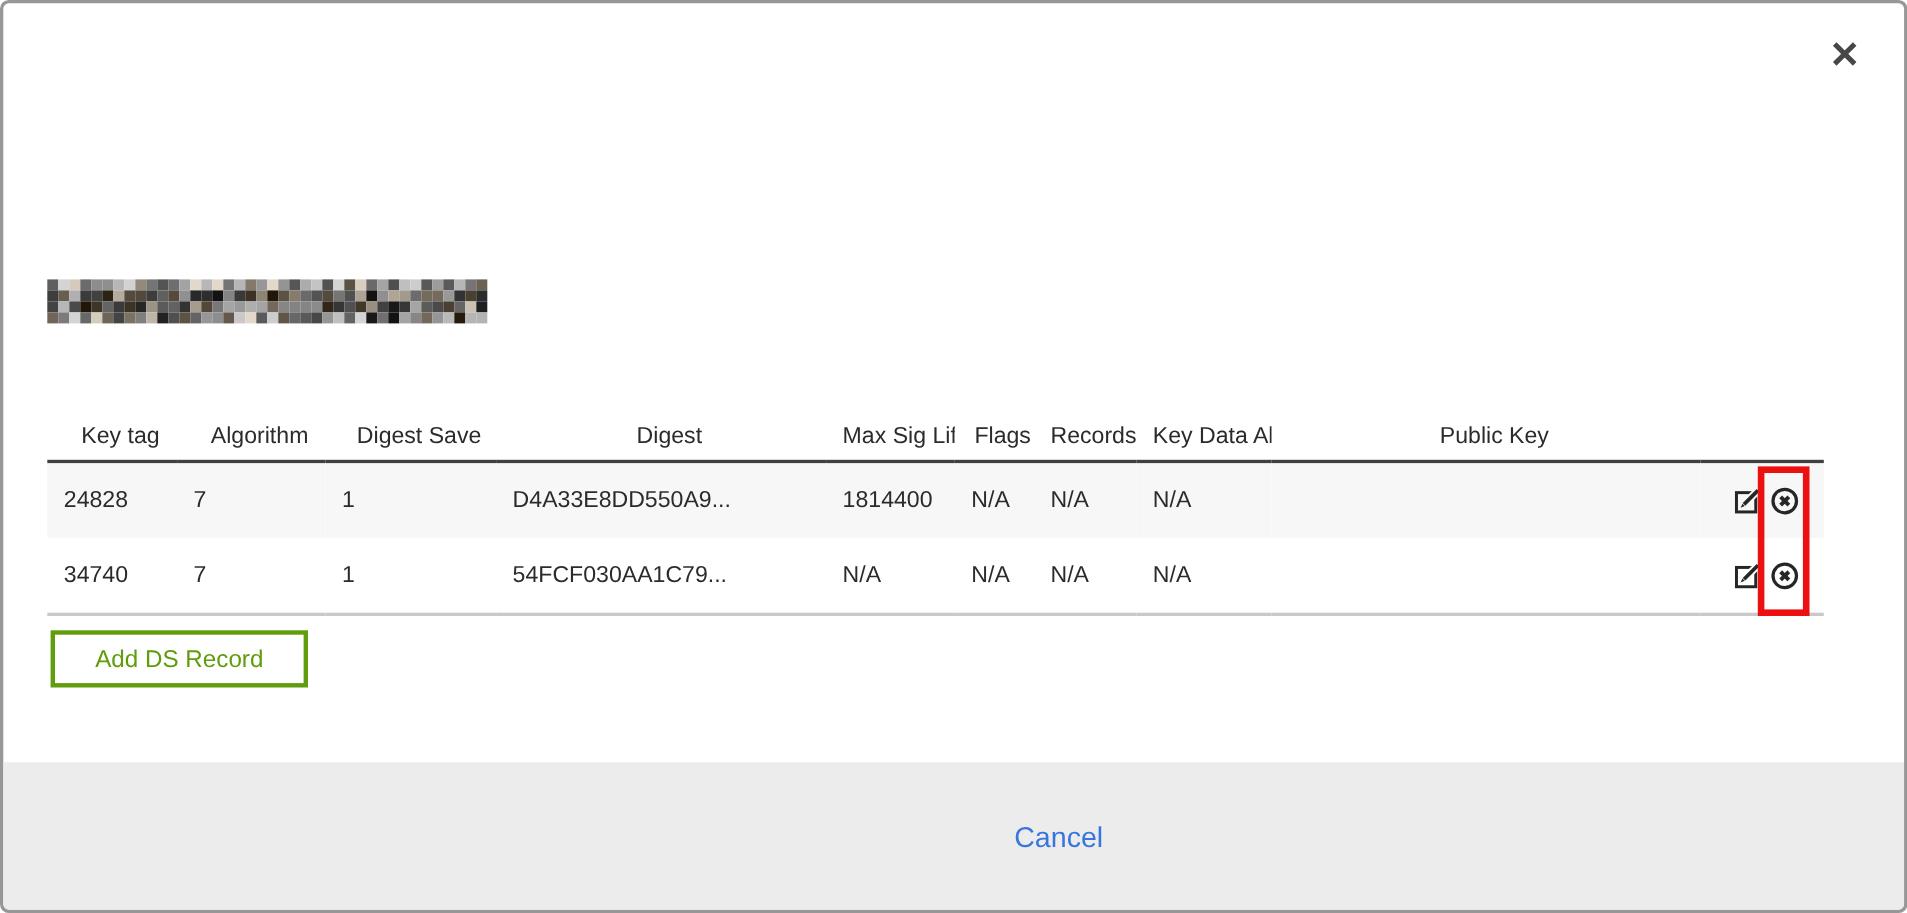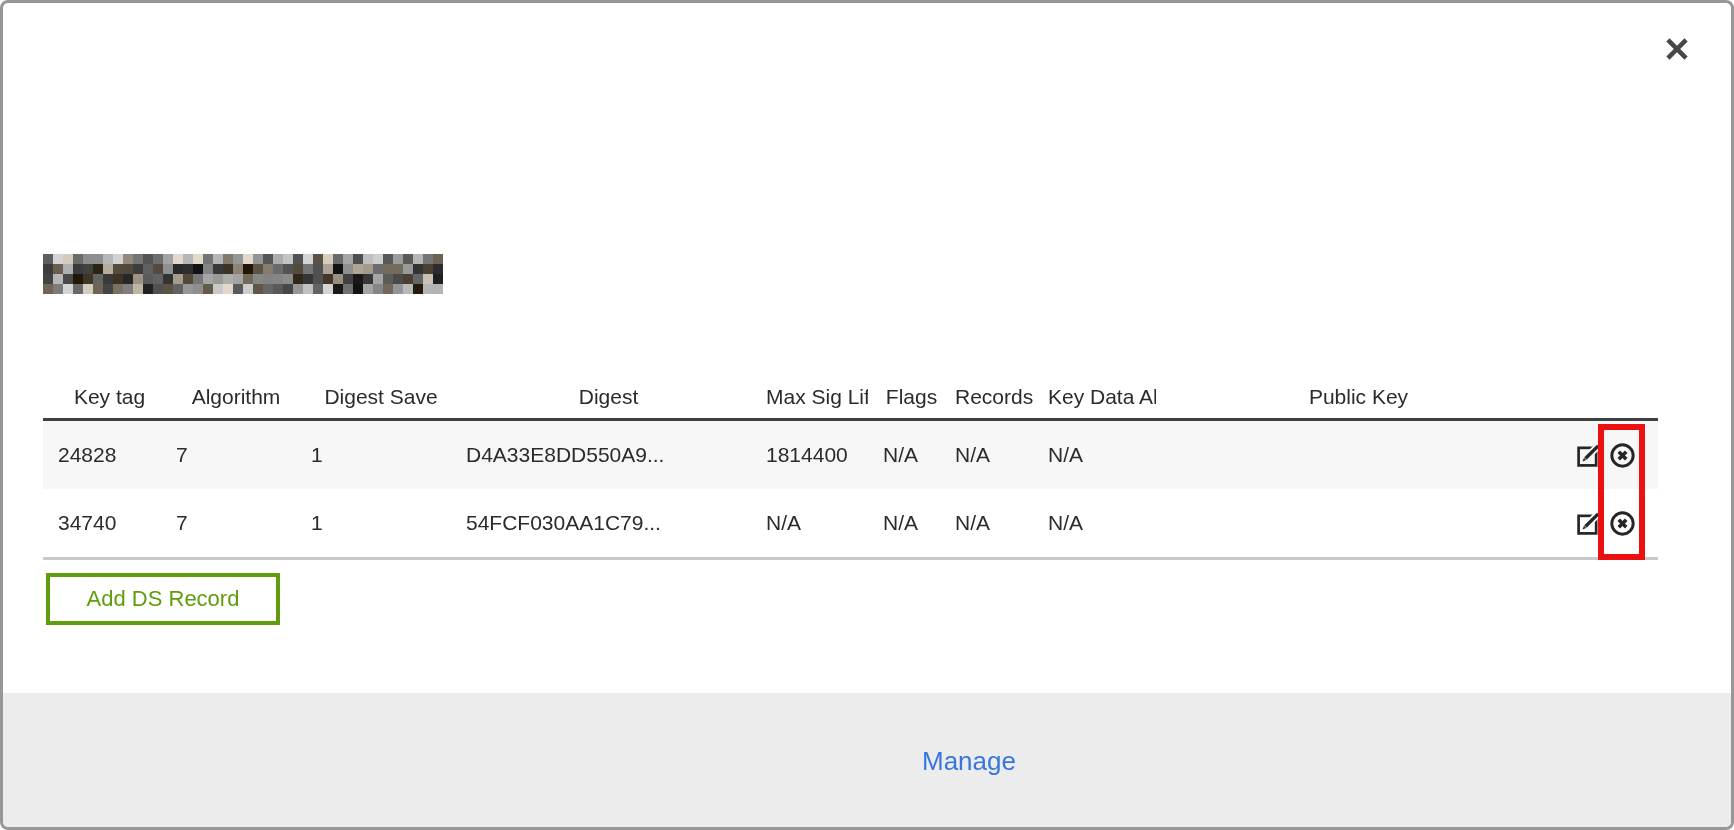--- a/index.html
+++ b/index.html
@@ -338,16 +338,16 @@
         </tr>
       </tbody>
     </table>
   </div>
 
   <div class="annotation"></div>
 
   <button class="add-btn">Add DS Record</button>
 
   <div class="footer">
-    <a class="cancel-link">Manage</a>
+    <a class="cancel-link">Cancel</a>
   </div>
 
 </div>
 
 </body></html>

